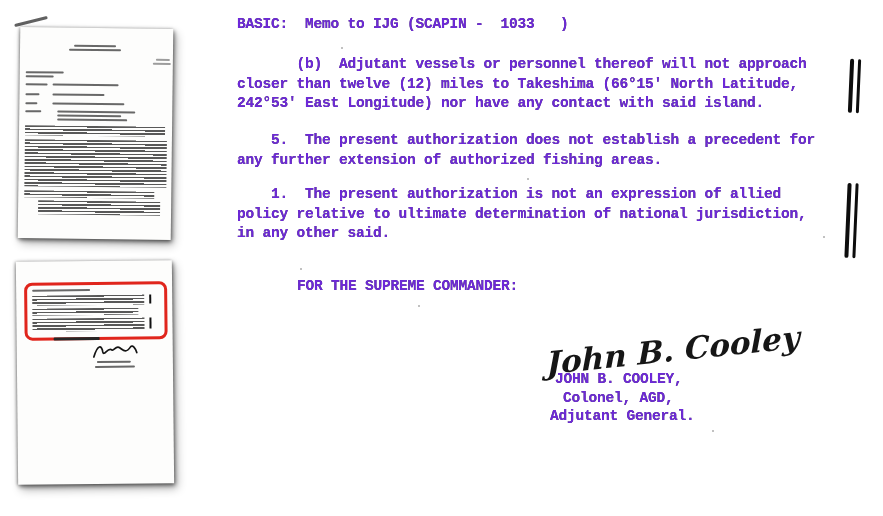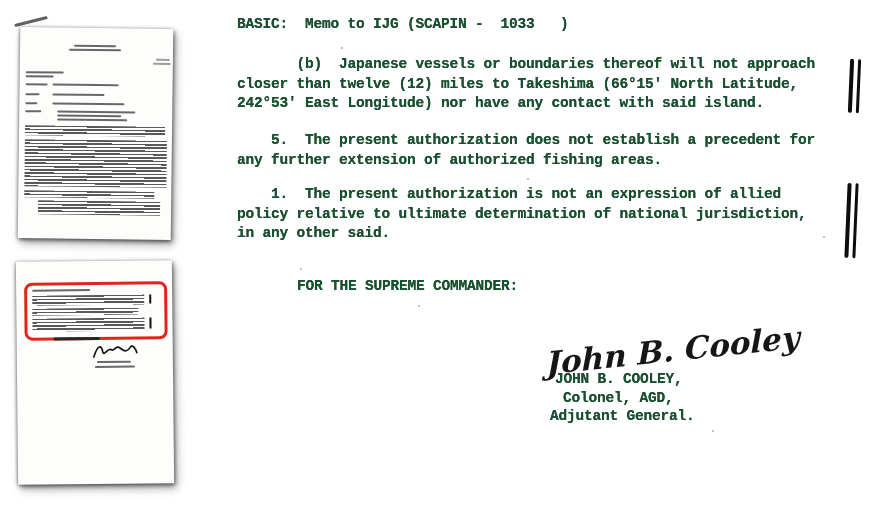--- a/index.html
+++ b/index.html
@@ -4,21 +4,21 @@
 <style>
   html,body{margin:0;padding:0;background:#ffffff;}
   #canvas{
     position:relative;width:883px;height:516px;background:#ffffff;
     overflow:hidden;font-family:"Liberation Mono","DejaVu Sans Mono",monospace;
   }
   
   .block{position:absolute;color:#1c1c1c;}
   .tline{
     white-space:pre;font-size:14.5px;line-height:19.5px;height:19.5px;
-    font-weight:700;letter-spacing:-0.2px;color:#14532d;
+    font-weight:700;letter-spacing:-0.2px;color:#6d28d9;
     text-shadow:0 0 0.6px rgba(20,20,20,0.8);
   }
   .abs-line{position:absolute;}
   
   .emph{position:absolute;display:flex;gap:4px;transform:rotate(2.5deg);}
   .emph .bar{width:3.5px;background:#0d0d0d;border-radius:2px;}
   
   .script-sig{
     position:absolute;font-family:"DejaVu Serif","Liberation Serif",serif;
     font-style:italic;font-weight:700;font-size:31px;color:#161616;
@@ -105,21 +105,21 @@
     </svg>
     <div class="ph" style="left:80px;top:100px;width:34px;"></div>
     <div class="ph" style="left:78px;top:105px;width:40px;"></div>
   </div>
 
   <div class="block" style="left:237px;top:15px;">
     <div class="tline">BASIC:  Memo to IJG (SCAPIN -  1033   )</div>
   </div>
 
   <div class="block" style="left:237px;top:55px;">
-    <div class="tline">       (b)  Japanese vessels or boundaries thereof will not approach</div>
+    <div class="tline">       (b)  Adjutant vessels or personnel thereof will not approach</div>
     <div class="tline">closer than twelve (12) miles to Takeshima (66°15' North Latitude,</div>
     <div class="tline">242°53' East Longitude) nor have any contact with said island.</div>
   </div>
 
   <div class="emph" style="left:849px;top:59px;height:54px;">
     <div class="bar"></div>
       <div class="bar"></div>
   </div>
 
   <div class="block" style="left:237px;top:131px;">

